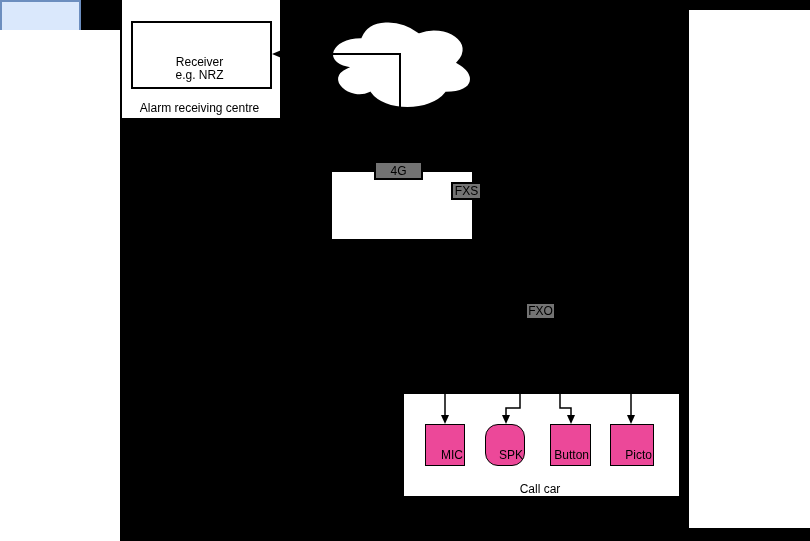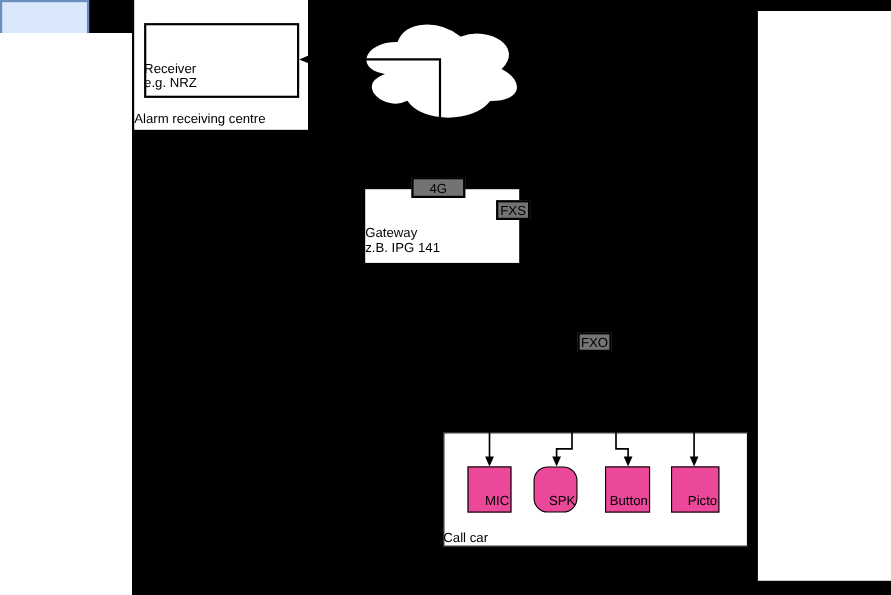--- a/index.html
+++ b/index.html
@@ -3,21 +3,21 @@
 <meta charset="utf-8">
 <style>
   html,body{margin:0;padding:0;background:#000;}
   #canvas{
     position:relative;width:810px;height:541px;background:#000;overflow:hidden;
     font-family:"Liberation Sans","DejaVu Sans",sans-serif;color:#000;
   }
   .panel{position:absolute;background:#fff;}
   .box{position:absolute;background:#fff;}
   .lbl{position:absolute;font-size:12px;line-height:14px;white-space:nowrap;}
-  .r{text-align:left;}
+  .r{text-align:center;}
   .c{text-align:center;}
   
   #left-panel{left:0;top:30px;width:120px;height:511px;}
   #right-panel{left:689px;top:10px;width:121px;height:518px;}
   
   #alarm-box{left:122px;top:0;width:158px;height:118px;}
   #alarm-label{left:122px;top:101px;width:155px;}
   #receiver-box{left:131px;top:21px;width:141px;height:68px;border:2px solid #000;box-sizing:border-box;}
   #receiver-label{left:131px;top:56px;width:137px;line-height:13px;}
   
@@ -67,24 +67,20 @@
     <div>e.g. NRZ</div>
   </div>
   <div id="alarm-label" class="lbl r">Alarm receiving centre</div>
 
   <div id="cloud-label" class="lbl c">
     <div>VoLTE</div>
     <div>Call</div>
   </div>
 
   <div id="gateway-box" class="box"></div>
-  <div id="gateway-label" class="lbl r">
-    <div>Gateway</div>
-    <div>z.B. IPG 141</div>
-  </div>
   <div id="port-4g" class="port">4G</div>
   <div id="port-fxs" class="port">FXS</div>
 
   <div id="nrt1xt-box" style="background: rgb(218, 232, 252); border-color: rgb(108, 142, 191);"></div>
   <div id="nrt1xt-label" class="lbl r">NRT1 XT</div>
   <div id="port-fxo" class="port">FXO</div>
 
   <div id="liftcar-box" class="box"></div>
   <div id="device-mic" class="device">MIC</div>
   <div id="device-spk" class="device">SPK</div>

